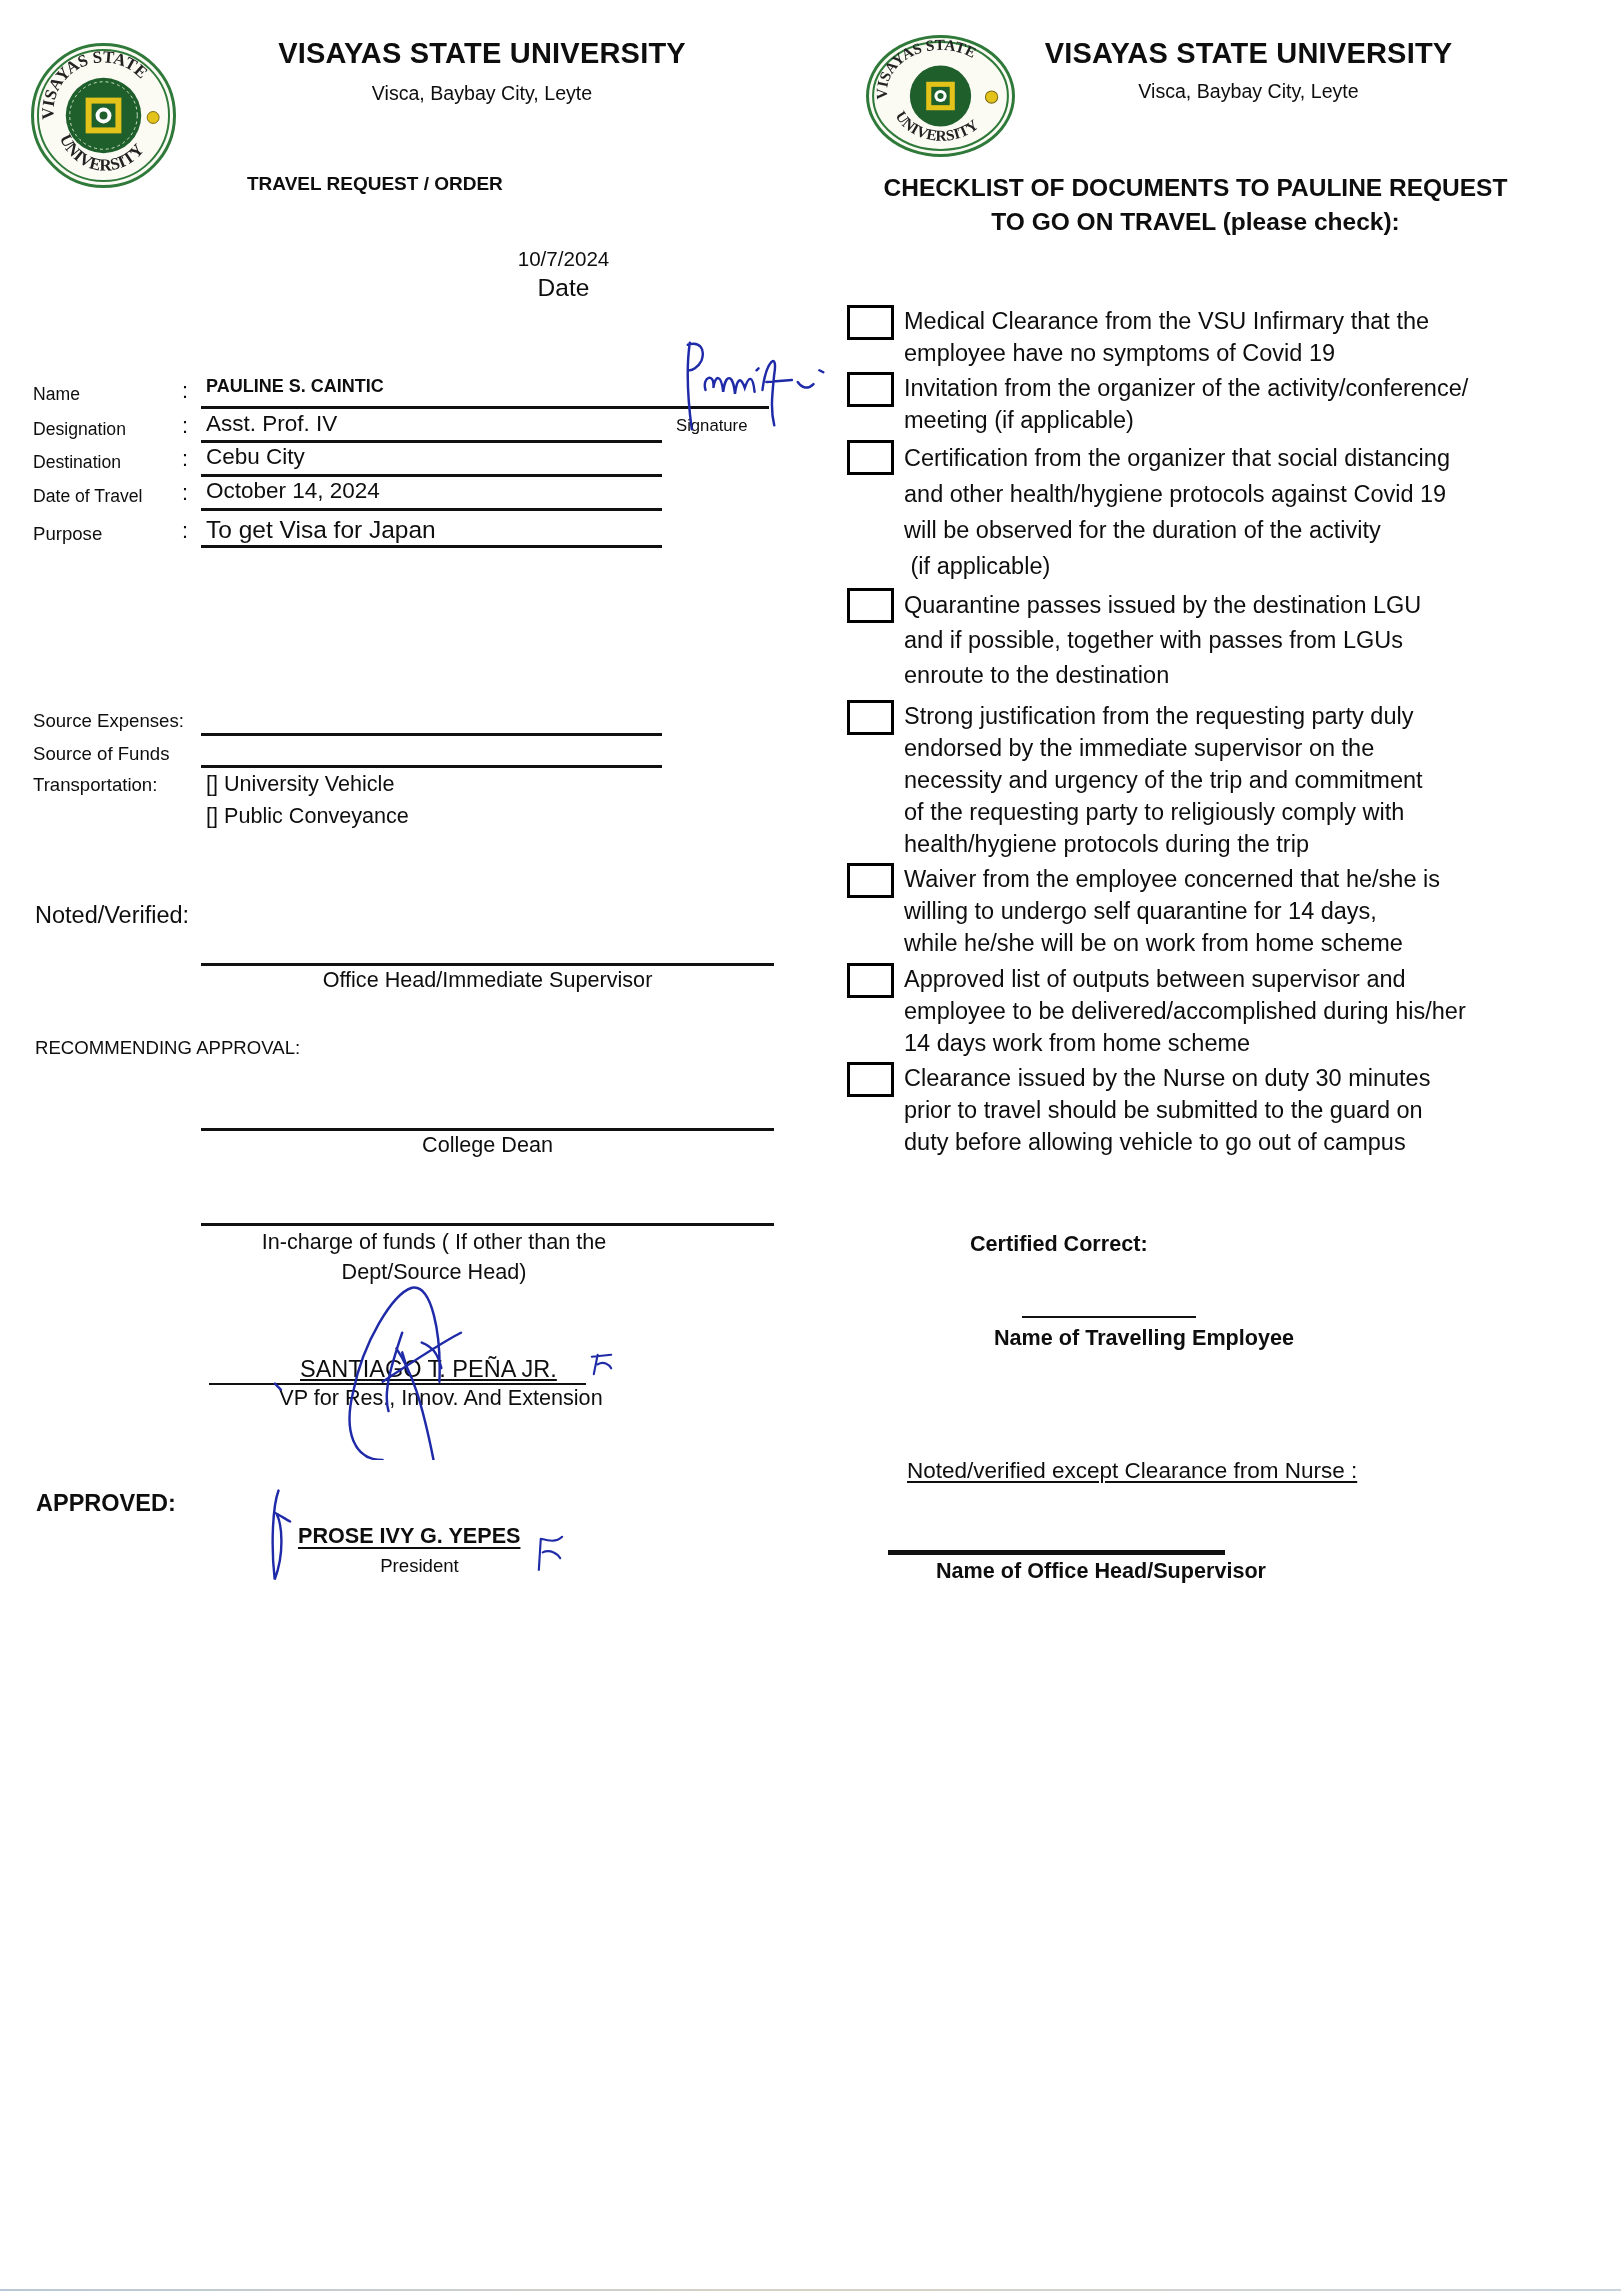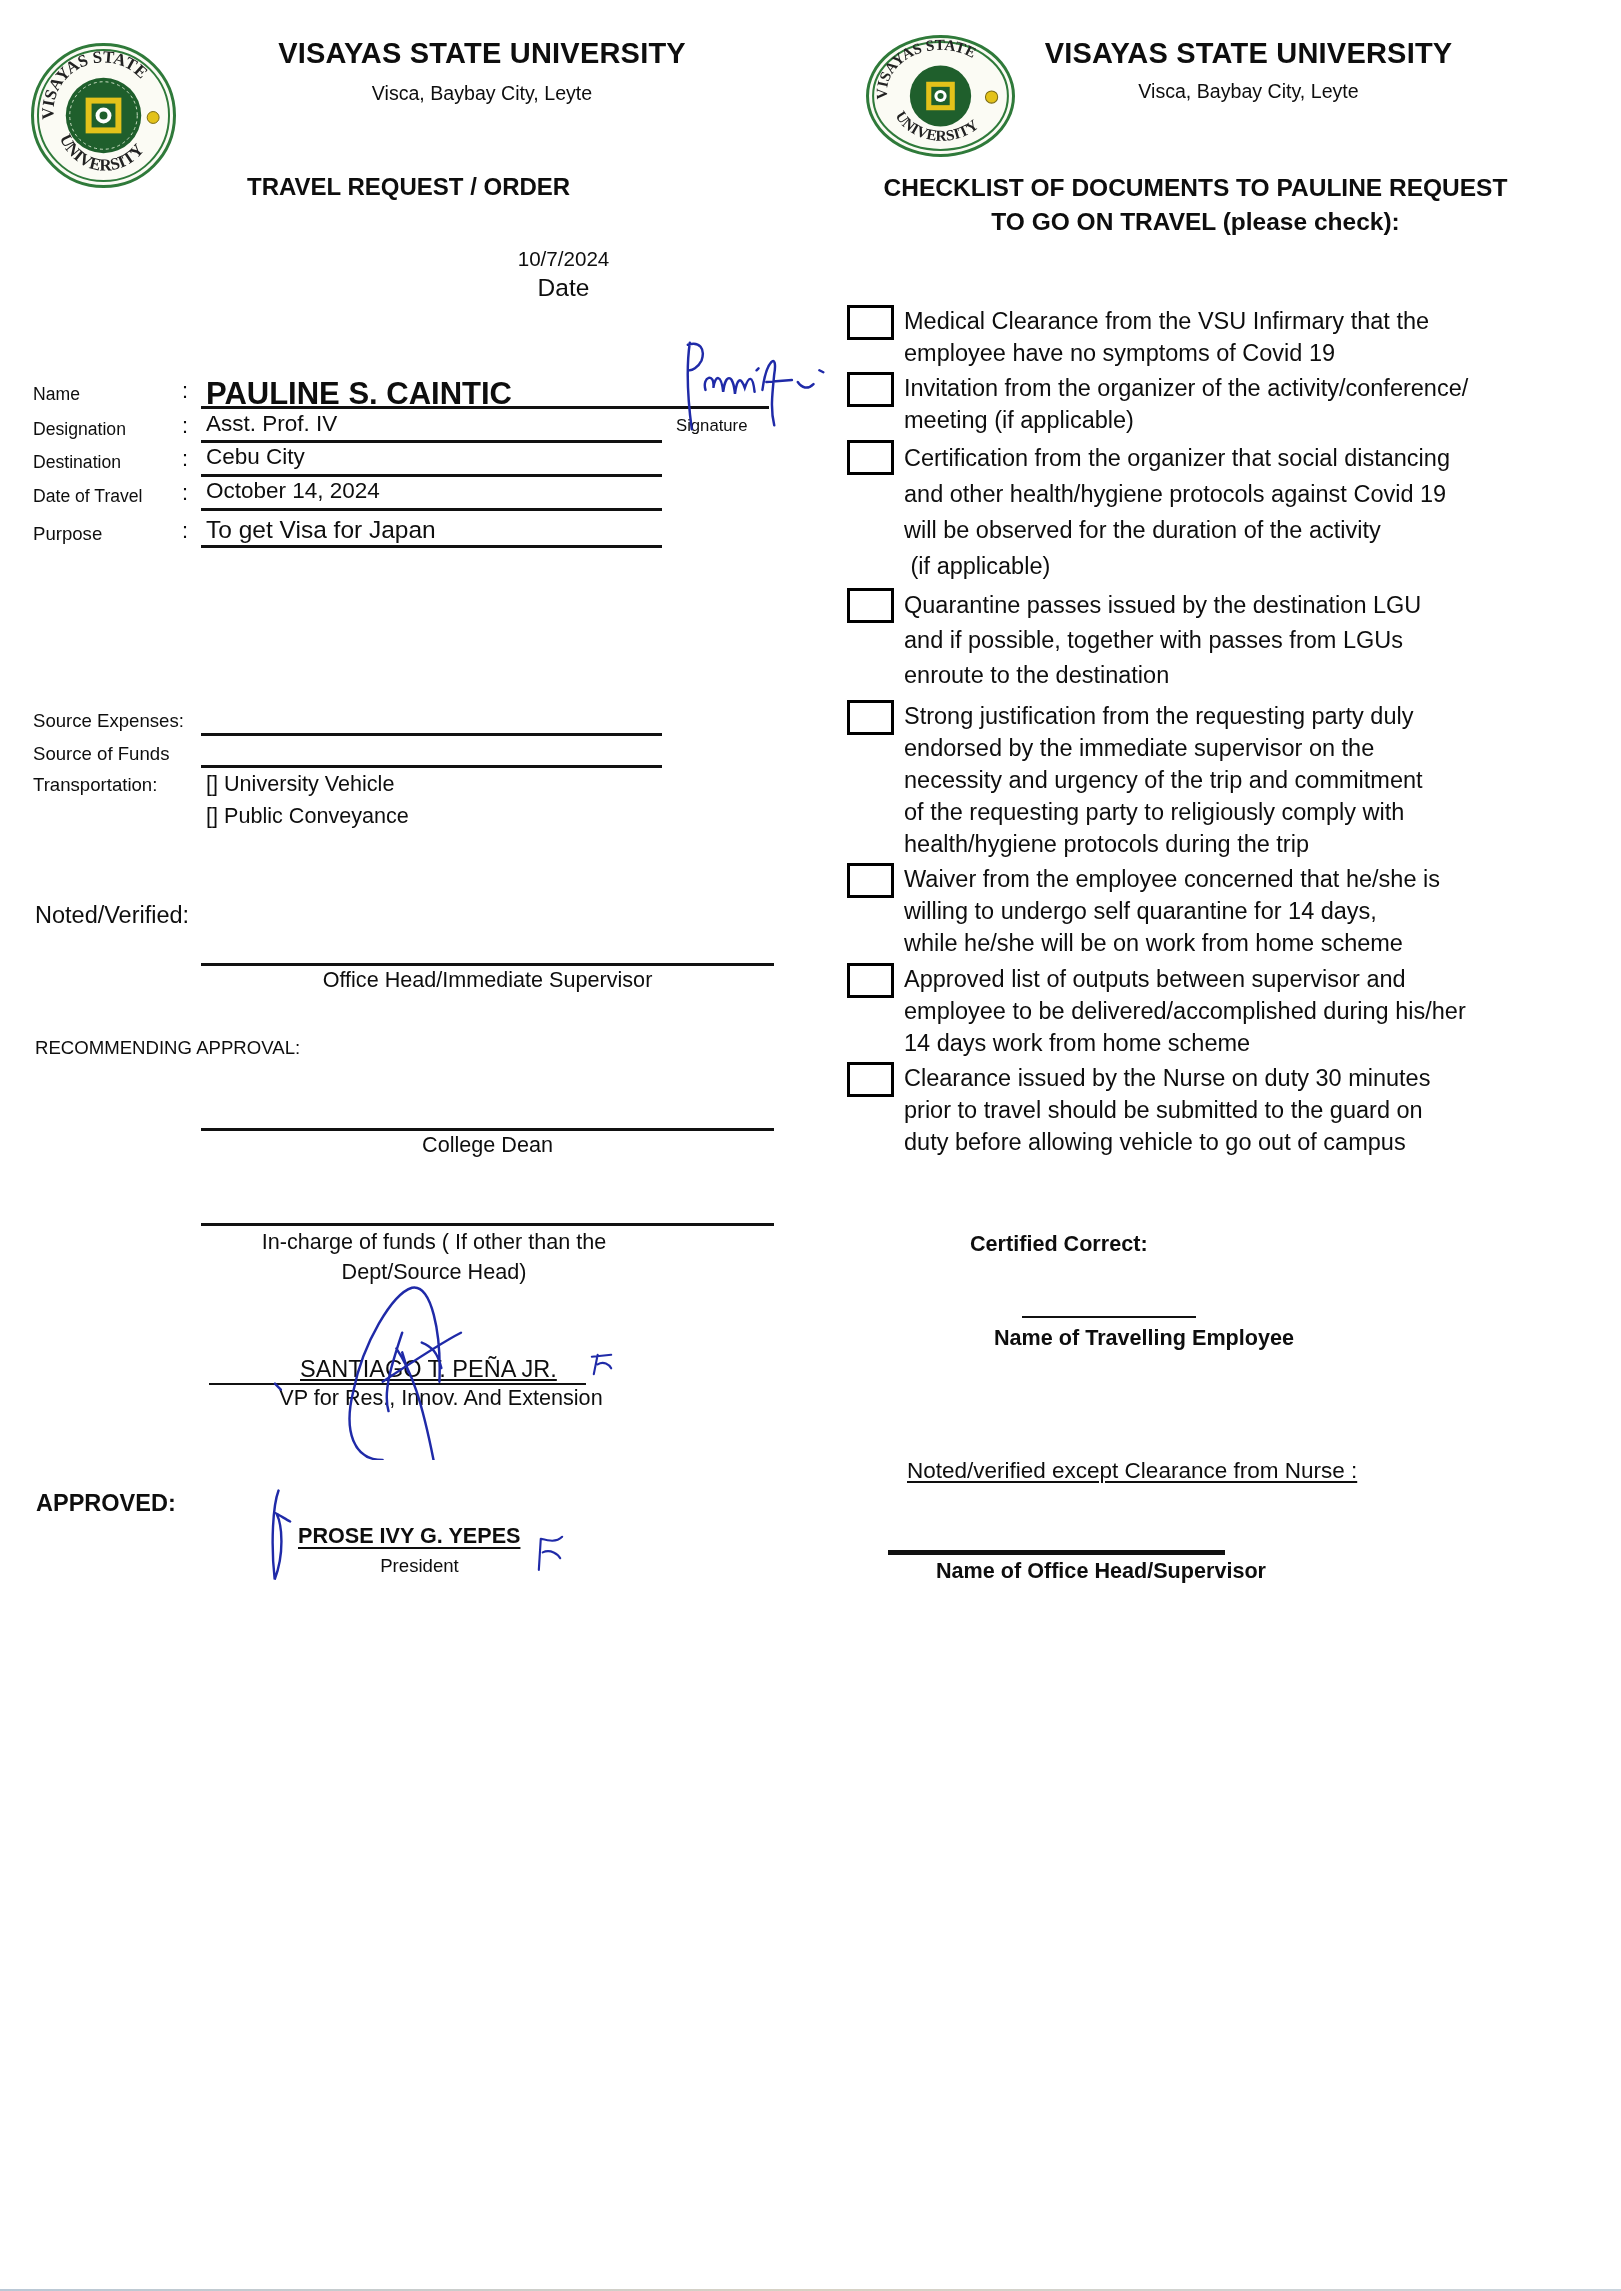--- a/index.html
+++ b/index.html
@@ -4,21 +4,21 @@
 <style>
   html, body { margin:0; padding:0; background:#fff; }
   body { width:1621px; height:2292px; position:relative; overflow:hidden;
          font-family:"Liberation Sans", sans-serif; color:#0e0e0e; }
   .abs { position:absolute; }
   .seal { width:145px; height:145px; border-radius:50%; border:3.9px solid #2f7a3a;
           box-sizing:border-box; background:#fbfbf4; }
   .seal svg { width:100%; height:100%; display:block; }
   .uni { font-weight:bold; font-size:29px; letter-spacing:0.2px; }
   .addr { font-size:19.6px; }
-  .h2 { font-weight:bold; font-size:24px; }
+  .h2 { font-weight:bold; font-size:19px; }
   .lbl { font-size:17.6px; }
   .colon { font-size:21.6px; }
   .val { font-size:23.5px; }
   .line { position:absolute; height:2.9px; background:#111; }
   .thin { height:2px; }
   .sm { font-size:20.6px; }
   .chk { position:absolute; width:47px; height:35px; border:3.9px solid #000; box-sizing:border-box; }
   .ci { position:absolute; left:904px; font-size:23.5px; line-height:32px; width:647px; }
   .bold { font-weight:bold; }
   .center { text-align:center; }
@@ -48,21 +48,21 @@
 
 <div class="abs uni center" style="left:227px;top:37px;width:510px;">VISAYAS STATE UNIVERSITY</div>
 <div class="abs addr center" style="left:227px;top:82px;width:510px;">Visca, Baybay City, Leyte</div>
 <div class="abs h2" style="left:247px;top:173px;">TRAVEL REQUEST / ORDER</div>
 <div class="abs sm center" style="left:490px;top:247px;width:147px;">10/7/2024</div>
 <div class="abs center" style="left:490px;top:274px;width:147px;font-size:24.5px;">Date</div>
 
 <div>
   <div class="abs lbl" style="left:33px;top:384px;">Name</div>
   <div class="abs colon" style="left:182px;top:378px;">:</div>
-  <div class="abs val bold" style="left:206px;top:376px;font-size:31px;">PAULINE S. CAINTIC</div>
+  <div class="abs val bold" style="left:206px;top:376px;font-size:18px;">PAULINE S. CAINTIC</div>
   <div class="line" style="left:201px;top:406px;width:568px;"></div>
   <div class="abs" style="left:676px;top:416px;font-size:16.7px;">Signature</div>
 
   <div class="abs lbl" style="left:33px;top:419px;">Designation</div>
   <div class="abs colon" style="left:182px;top:413px;">:</div>
   <div class="abs val" style="left:206px;top:411px;font-size:22.5px;">Asst. Prof. IV</div>
   <div class="line" style="left:201px;top:440px;width:461px;"></div>
 
   <div class="abs lbl" style="left:33px;top:452px;text-align:right;">Destination</div>
   <div class="abs colon" style="left:182px;top:446px;">:</div>

